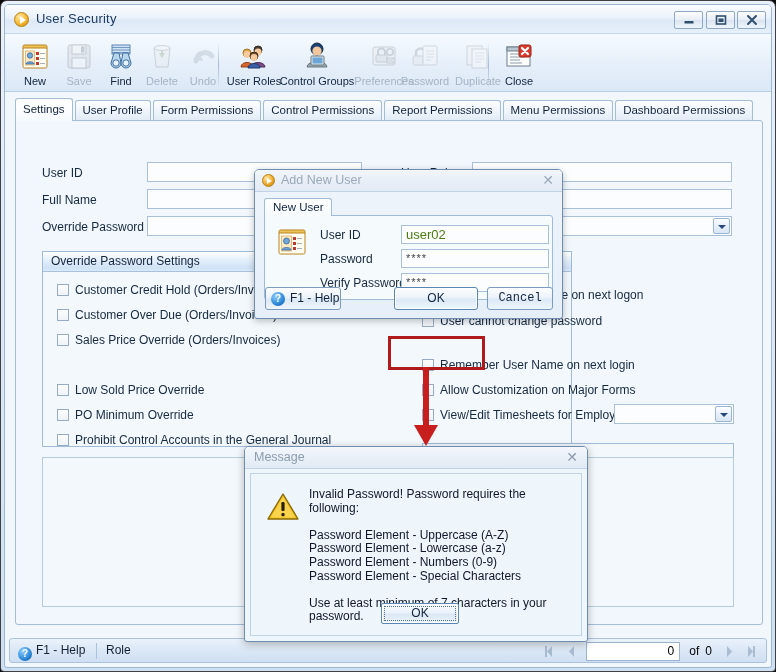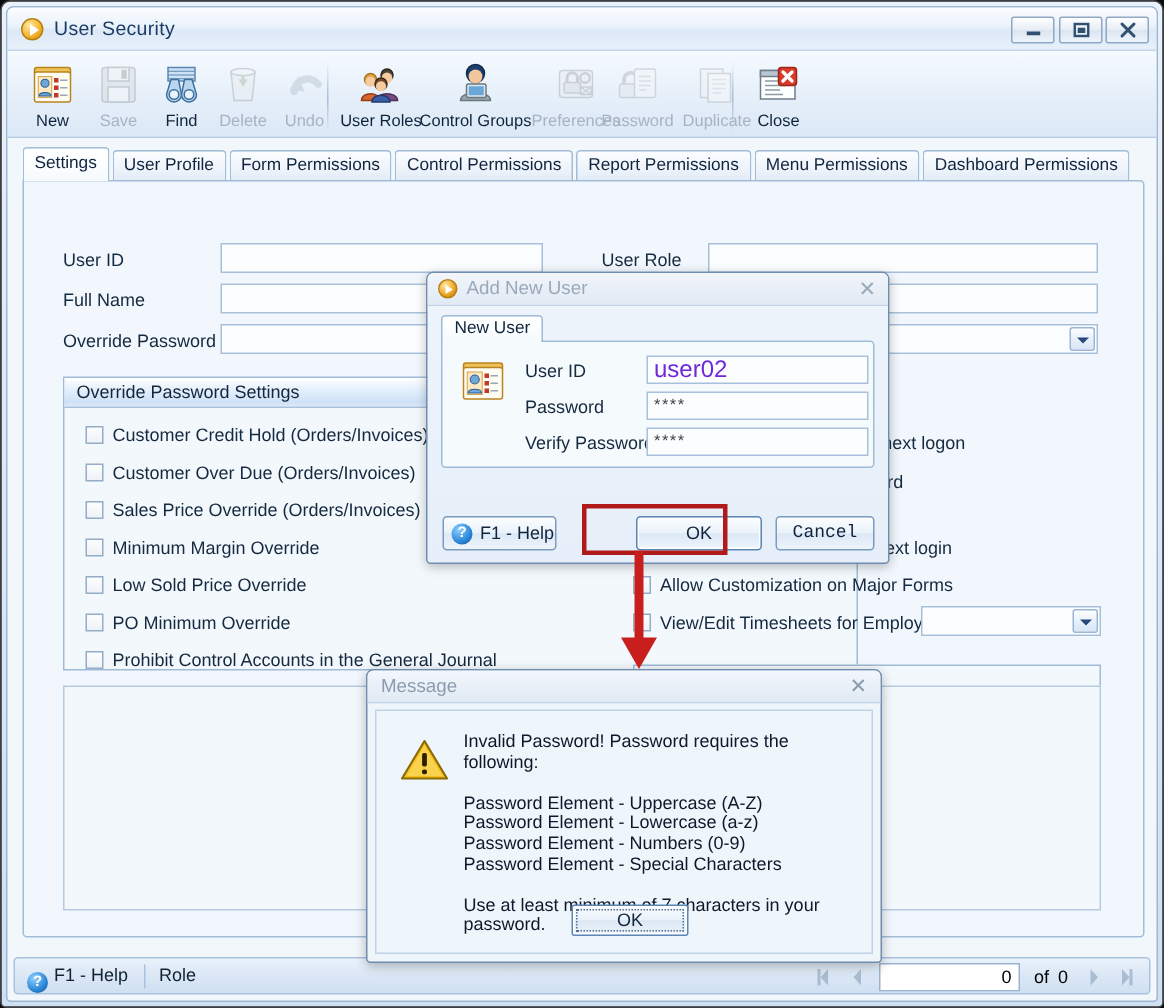--- a/index.html
+++ b/index.html
@@ -203,27 +203,26 @@
   #sb-pagebox {
     float: left; width: 94px; height: 19px; margin: 1px 3px 0 3px;
     background: #fff; border: 1px solid #9ab3cf;
     text-align: right; padding-right: 5px; line-height: 17px; font-size: 12px;
   }
   #sb-of { float: left; line-height: 21px; font-size: 12px; padding: 0 6px; }
   #sb-total { float: left; line-height: 21px; font-size: 12px; padding-right: 6px; }
 
   
   #dlg-newuser {
-    position: absolute; left: 249px; top: 176px; width: 309px; height: 195px;
+    position: absolute; left: 249px; top: 164px; width: 309px; height: 150px;
     background: linear-gradient(to bottom, #eef4fb 0%, #e6eff9 100%);
     border: 1px solid #6f8db0;
     border-radius: 5px 5px 3px 3px;
     box-shadow: 0 2px 7px rgba(0,0,0,.25);
     z-index: 40;
-    margin-left: 30px;
   }
   #dlg-newuser .dtitle {
     position: absolute; left: 0; top: 0; right: 0; height: 22px;
     background: linear-gradient(to bottom, #f2f6fb 0%, #e9eff7 50%, #e2eaf4 100%);
     border-bottom: 1px solid #c0d2e5;
     border-radius: 4px 4px 0 0;
   }
   #dlg-newuser .dtitle .tico {
     position: absolute; left: 7px; top: 4px; width: 13px; height: 13px; border-radius: 50%;
     background: radial-gradient(circle at 35% 30%, #ffe9a8 0%, #f0aa2c 55%, #b8790c 100%);
@@ -248,21 +247,21 @@
   }
   #nu-panel {
     position: absolute; left: 9px; top: 45px; right: 9px; height: 85px;
     background: #f5fafd; border: 1px solid #9fbbd8; border-radius: 0 3px 3px 3px;
   }
   #nu-icon { position: absolute; left: 12px; top: 12px; width: 30px; height: 28px; }
   .nu-lbl { position: absolute; font-size: 12px; color: #15293f; }
   .nu-inp {
     position: absolute; height: 19px; left: 136px; width: 148px;
     background: #fbfdfe; border: 1px solid #a8c0da;
-    font-size: 16px; line-height: 17px; padding-left: 4px; color: #6d28d9;
+    font-size: 13px; line-height: 17px; padding-left: 4px; color: #4d7c0f;
   }
   .nu-inp.pw { color: #444; letter-spacing: 1px; font-size: 11px; }
   #nu-footer { position: absolute; left: 0; right: 0; bottom: 0; height: 38px; }
   .dbtn {
     position: absolute;
     height: 23px; line-height: 21px; text-align: center;
     font-size: 12px; color: #10243d;
     background: linear-gradient(to bottom, #fcfeff 0%, #eaf2fa 48%, #dce8f5 52%, #eef5fc 100%);
     border: 1px solid #7b9cc0; border-radius: 3px;
     cursor: pointer;
@@ -548,23 +547,20 @@
       <div class="grp" style="left:26px;top:130px;width:530px;height:196px">
         <div class="grp-hdr">Override Password Settings</div>
         <div class="cbrow" style="top:31px">
           <span class="cbbox"></span><span>Customer Credit Hold (Orders/Invoices)</span>
         </div>
         <div class="cbrow" style="top:56px">
           <span class="cbbox"></span><span>Customer Over Due (Orders/Invoices)</span>
         </div>
         <div class="cbrow" style="top:81px">
           <span class="cbbox"></span><span>Sales Price Override (Orders/Invoices)</span>
-        </div>
-        <div class="cbrow" style="top:106px">
-          <span class="cbbox"></span><span>Minimum Margin Override</span>
         </div>
         <div class="cbrow" style="top:131px">
           <span class="cbbox"></span><span>Low Sold Price Override</span>
         </div>
         <div class="cbrow" style="top:156px">
           <span class="cbbox"></span><span>PO Minimum Override</span>
         </div>
         <div class="cbrow" style="top:181px">
           <span class="cbbox"></span><span>Prohibit Control Accounts in the General Journal</span>
         </div>

